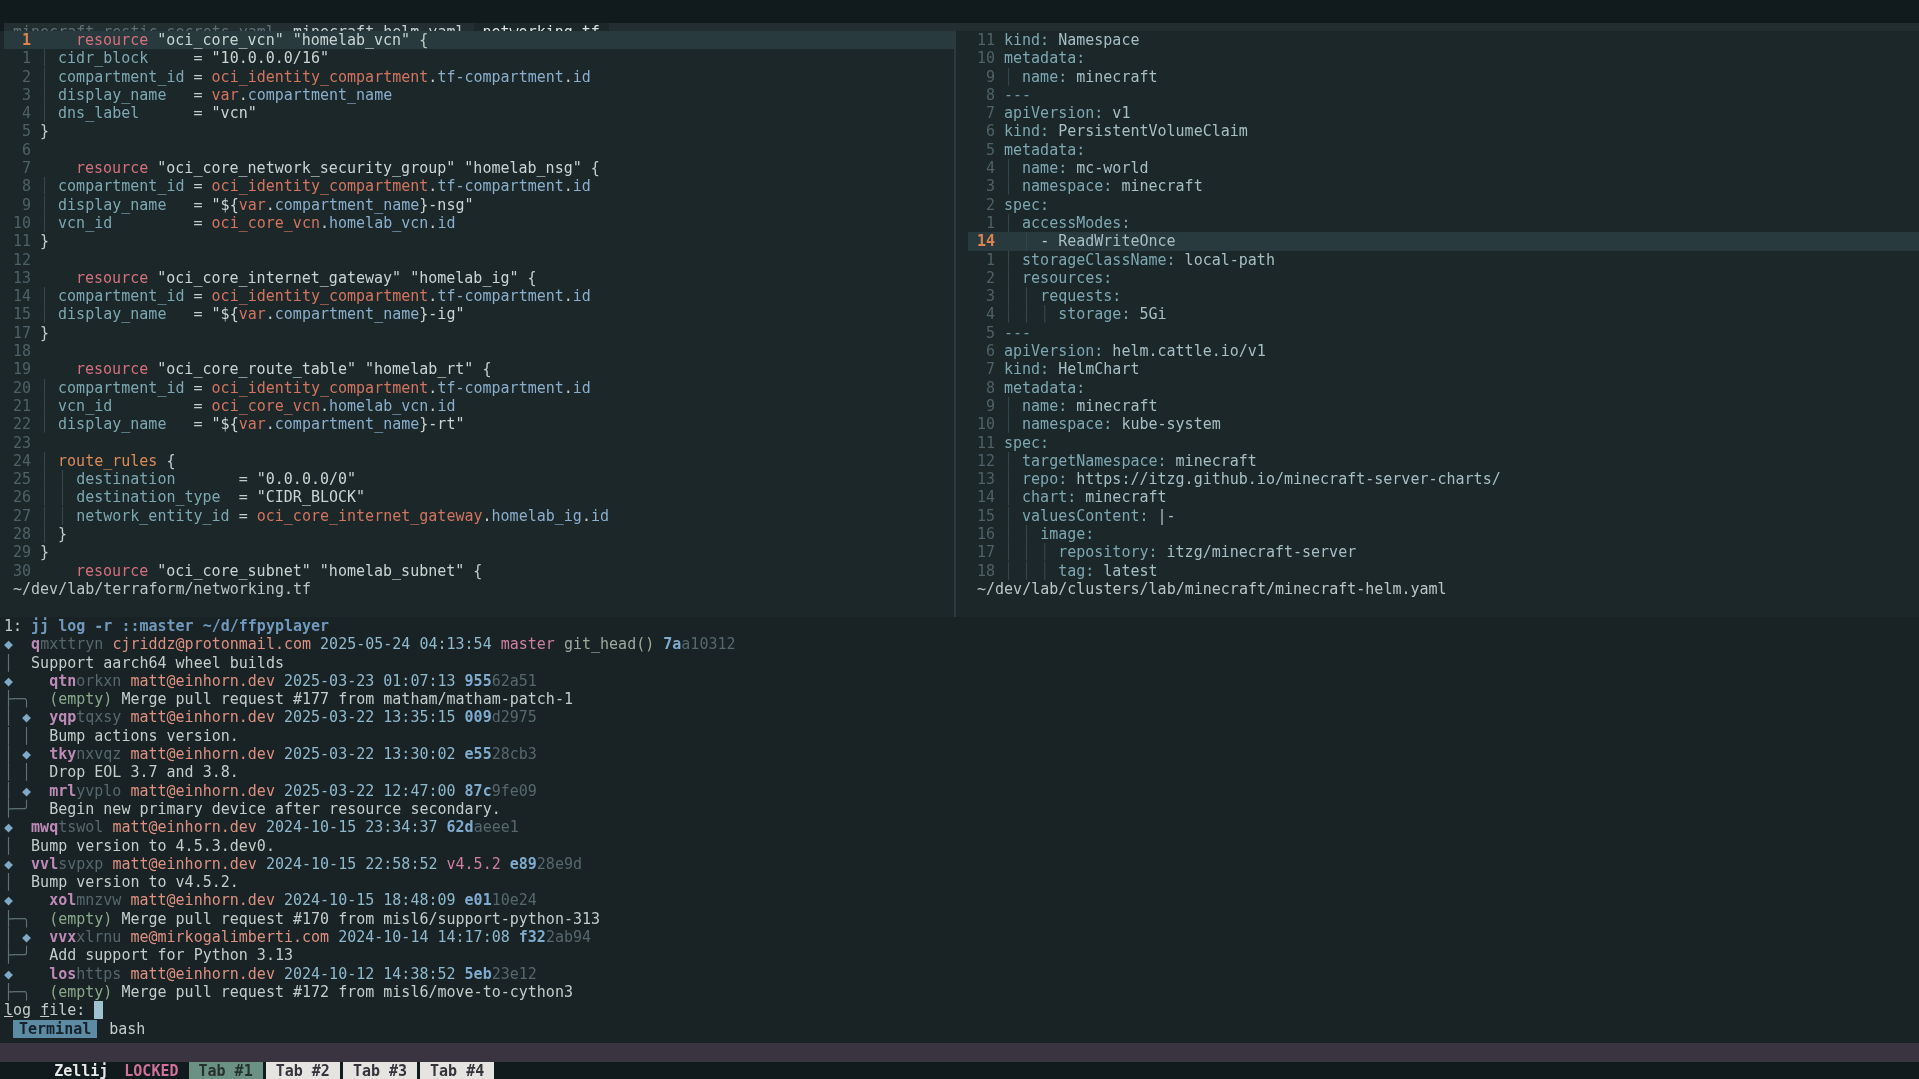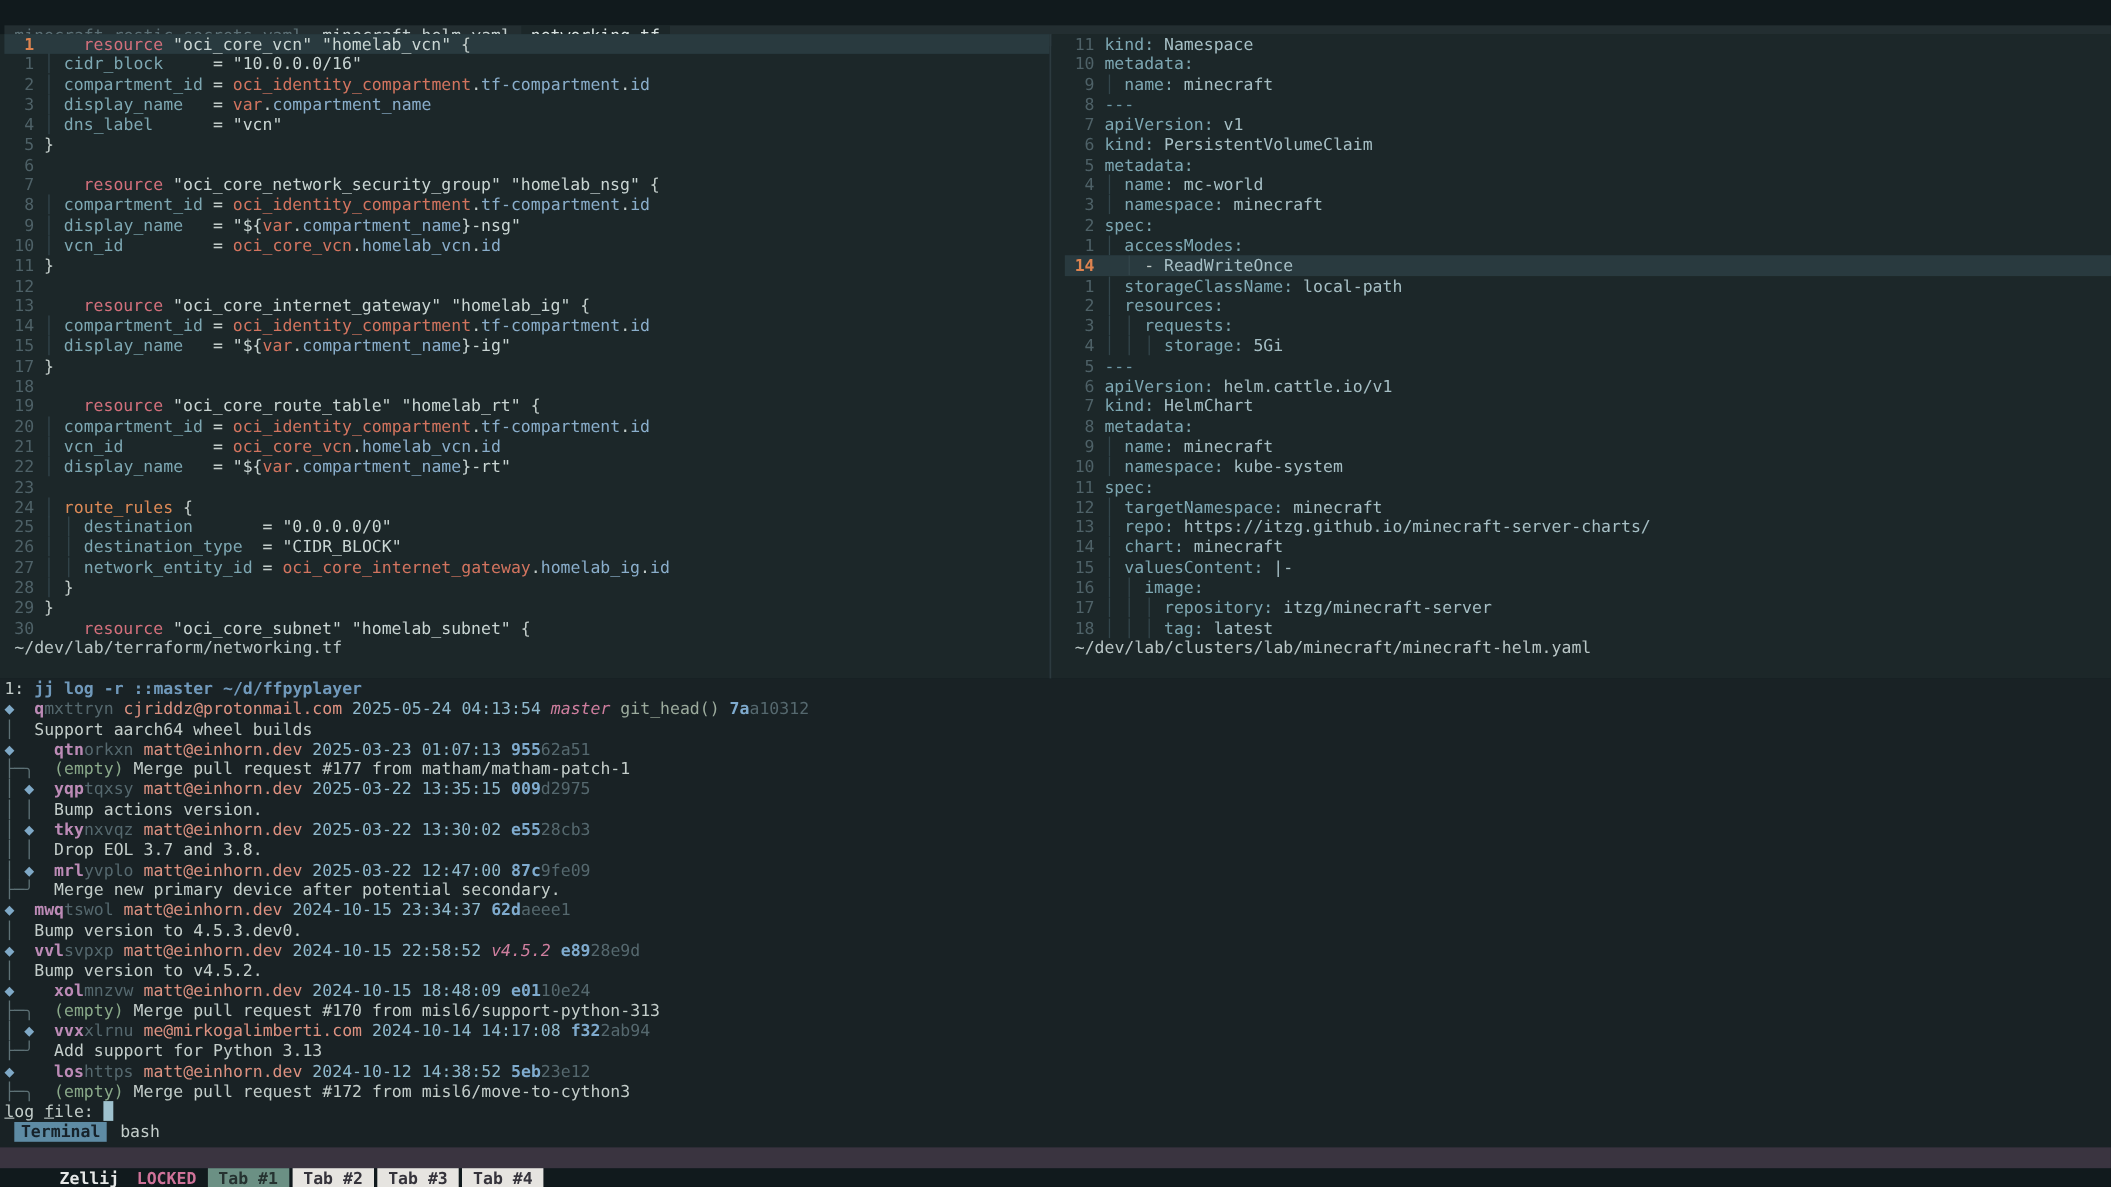--- a/index.html
+++ b/index.html
@@ -41,21 +41,21 @@
   .c-orn{color:var(--orn,#dd8a57);}  .c-mem{color:var(--mem,#8aaecb);}
   .c-fg{color:var(--fg,#c3cdca);}    .c-dim{color:var(--dim,#55686e);}
   .c-gd{color:var(--gd,#33464c);}    .c-yval{color:var(--yval,#a6bfc5);}
   .c-doc{color:var(--doc,#6f9aa9);}
   .c-cmd{color:var(--cmd,#7099bb);font-weight:bold;}
   .c-node{color:var(--node,#7fa9c7);}
   .c-graph{color:var(--graph,#5d7176);}
   .c-chg{color:var(--chg,#bd8bb7);font-weight:bold;}
   .c-mail{color:var(--mail,#dc9180);}
   .c-time{color:var(--time,#8fb9cd);}
-  .c-book{color:var(--book,#cf7f9f);font-style:italic;}
+  .c-book{color:var(--book,#cf7f9f);}
   .c-git{color:var(--git,#9cab9d);}
   .c-cmt{color:var(--cmt,#7fabce);font-weight:bold;}
   .c-body{color:var(--body,#c3cdca);}
   .c-empty{color:var(--empty,#8aa98a);}
   .c-ul{color:var(--fg,#c3cdca);text-decoration:underline;}
   .c-blockcur{background:var(--blockcur,#9fc2cf);color:var(--blockcur,#9fc2cf);}
 </style>
 </head>
 <body>
 
@@ -142,21 +142,21 @@
         <div class="row"><span class="c-fg">1: </span><span class="c-cmd">jj log -r ::master ~/d/ffpyplayer</span></div>
         <div class="row"><span class="c-node">◆</span><span class="c-fg">  </span><span class="c-chg">q</span><span class="c-dim">mxttryn</span><span class="c-fg"> </span><span class="c-mail">cjriddz@protonmail.com</span><span class="c-fg"> </span><span class="c-time">2025-05-24 04:13:54</span><span class="c-fg"> </span><span class="c-book">master</span><span class="c-fg"> </span><span class="c-git">git_head()</span><span class="c-fg"> </span><span class="c-cmt">7a</span><span class="c-dim">a10312</span></div>
         <div class="row"><span class="c-graph">│</span><span class="c-fg">  </span><span class="c-body">Support aarch64 wheel builds</span></div>
         <div class="row"><span class="c-node">◆</span><span class="c-fg">    </span><span class="c-chg">qtn</span><span class="c-dim">orkxn</span><span class="c-fg"> </span><span class="c-mail">matt@einhorn.dev</span><span class="c-fg"> </span><span class="c-time">2025-03-23 01:07:13</span><span class="c-fg"> </span><span class="c-cmt">955</span><span class="c-dim">62a51</span></div>
         <div class="row"><span class="c-graph">├─╮</span><span class="c-fg">  </span><span class="c-empty">(empty)</span><span class="c-body"> Merge pull request #177 from matham/matham-patch-1</span></div>
         <div class="row"><span class="c-graph">│ </span><span class="c-node">◆</span><span class="c-fg">  </span><span class="c-chg">yqp</span><span class="c-dim">tqxsy</span><span class="c-fg"> </span><span class="c-mail">matt@einhorn.dev</span><span class="c-fg"> </span><span class="c-time">2025-03-22 13:35:15</span><span class="c-fg"> </span><span class="c-cmt">009</span><span class="c-dim">d2975</span></div>
         <div class="row"><span class="c-graph">│ │</span><span class="c-fg">  </span><span class="c-body">Bump actions version.</span></div>
         <div class="row"><span class="c-graph">│ </span><span class="c-node">◆</span><span class="c-fg">  </span><span class="c-chg">tky</span><span class="c-dim">nxvqz</span><span class="c-fg"> </span><span class="c-mail">matt@einhorn.dev</span><span class="c-fg"> </span><span class="c-time">2025-03-22 13:30:02</span><span class="c-fg"> </span><span class="c-cmt">e55</span><span class="c-dim">28cb3</span></div>
         <div class="row"><span class="c-graph">│ │</span><span class="c-fg">  </span><span class="c-body">Drop EOL 3.7 and 3.8.</span></div>
         <div class="row"><span class="c-graph">│ </span><span class="c-node">◆</span><span class="c-fg">  </span><span class="c-chg">mrl</span><span class="c-dim">yvplo</span><span class="c-fg"> </span><span class="c-mail">matt@einhorn.dev</span><span class="c-fg"> </span><span class="c-time">2025-03-22 12:47:00</span><span class="c-fg"> </span><span class="c-cmt">87c</span><span class="c-dim">9fe09</span></div>
-        <div class="row"><span class="c-graph">├─╯</span><span class="c-fg">  </span><span class="c-body">Merge new primary device after potential secondary.</span></div>
+        <div class="row"><span class="c-graph">├─╯</span><span class="c-fg">  </span><span class="c-body">Begin new primary device after resource secondary.</span></div>
         <div class="row"><span class="c-node">◆</span><span class="c-fg">  </span><span class="c-chg">mwq</span><span class="c-dim">tswol</span><span class="c-fg"> </span><span class="c-mail">matt@einhorn.dev</span><span class="c-fg"> </span><span class="c-time">2024-10-15 23:34:37</span><span class="c-fg"> </span><span class="c-cmt">62d</span><span class="c-dim">aeee1</span></div>
         <div class="row"><span class="c-graph">│</span><span class="c-fg">  </span><span class="c-body">Bump version to 4.5.3.dev0.</span></div>
         <div class="row"><span class="c-node">◆</span><span class="c-fg">  </span><span class="c-chg">vvl</span><span class="c-dim">svpxp</span><span class="c-fg"> </span><span class="c-mail">matt@einhorn.dev</span><span class="c-fg"> </span><span class="c-time">2024-10-15 22:58:52</span><span class="c-fg"> </span><span class="c-book">v4.5.2</span><span class="c-fg"> </span><span class="c-cmt">e89</span><span class="c-dim">28e9d</span></div>
         <div class="row"><span class="c-graph">│</span><span class="c-fg">  </span><span class="c-body">Bump version to v4.5.2.</span></div>
         <div class="row"><span class="c-node">◆</span><span class="c-fg">    </span><span class="c-chg">xol</span><span class="c-dim">mnzvw</span><span class="c-fg"> </span><span class="c-mail">matt@einhorn.dev</span><span class="c-fg"> </span><span class="c-time">2024-10-15 18:48:09</span><span class="c-fg"> </span><span class="c-cmt">e01</span><span class="c-dim">10e24</span></div>
         <div class="row"><span class="c-graph">├─╮</span><span class="c-fg">  </span><span class="c-empty">(empty)</span><span class="c-body"> Merge pull request #170 from misl6/support-python-313</span></div>
         <div class="row"><span class="c-graph">│ </span><span class="c-node">◆</span><span class="c-fg">  </span><span class="c-chg">vvx</span><span class="c-dim">xlrnu</span><span class="c-fg"> </span><span class="c-mail">me@mirkogalimberti.com</span><span class="c-fg"> </span><span class="c-time">2024-10-14 14:17:08</span><span class="c-fg"> </span><span class="c-cmt">f32</span><span class="c-dim">2ab94</span></div>
         <div class="row"><span class="c-graph">├─╯</span><span class="c-fg">  </span><span class="c-body">Add support for Python 3.13</span></div>
         <div class="row"><span class="c-node">◆</span><span class="c-fg">    </span><span class="c-chg">los</span><span class="c-dim">https</span><span class="c-fg"> </span><span class="c-mail">matt@einhorn.dev</span><span class="c-fg"> </span><span class="c-time">2024-10-12 14:38:52</span><span class="c-cmt"> 5eb</span><span class="c-dim">23e12</span></div>
         <div class="row"><span class="c-graph">├─╮</span><span class="c-fg">  </span><span class="c-empty">(empty)</span><span class="c-body"> Merge pull request #172 from misl6/move-to-cython3</span></div>

